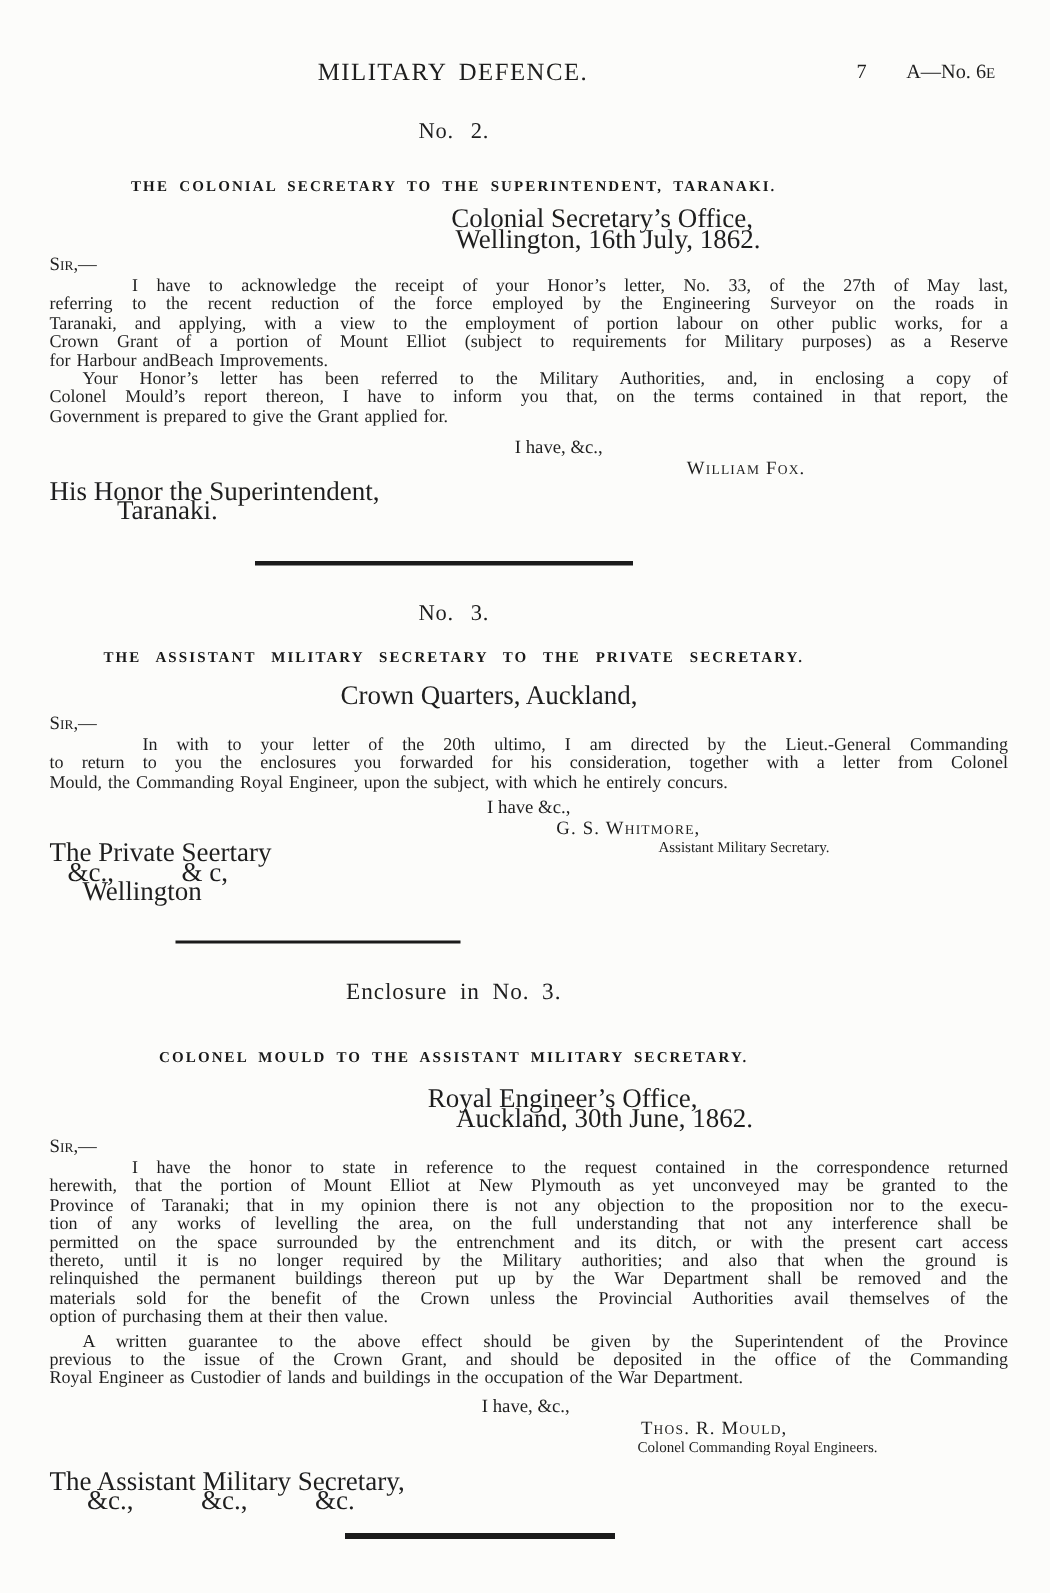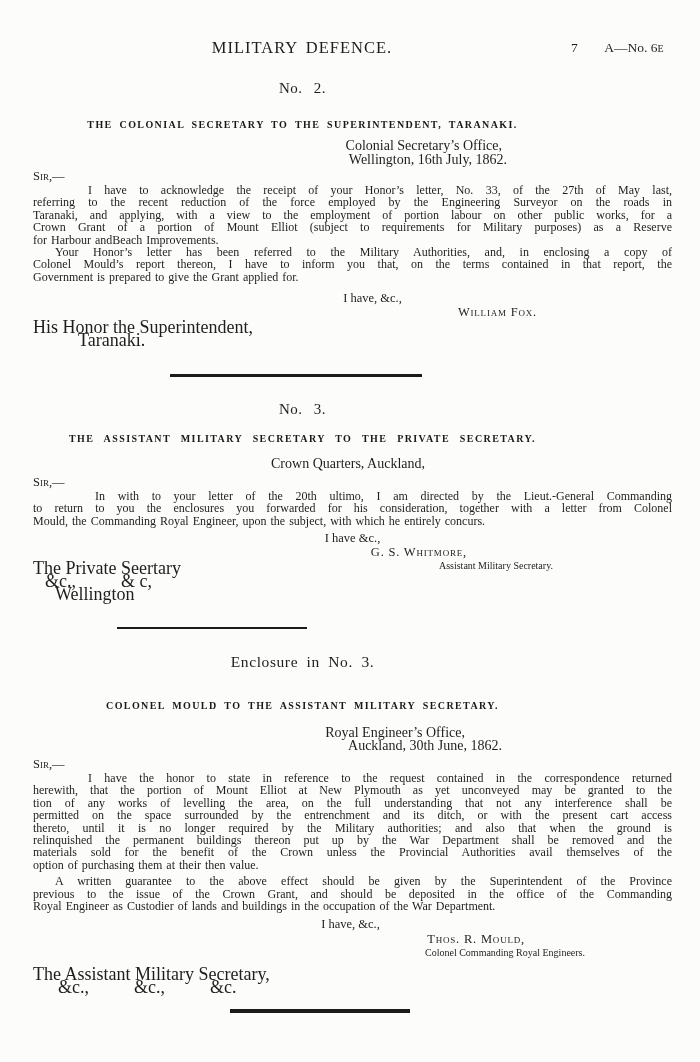--- a/index.html
+++ b/index.html
@@ -37,21 +37,21 @@
   .doc-no.n3 { margin-top: 24px; }
   .letter-heading {
     margin: 0; font-weight: 700; color: #181818;
     font-size: 10px; letter-spacing: 1.4px; word-spacing: 3px;
     white-space: nowrap;
   }
   .enclosure-title {
     margin: 24px 0 0 0; font-weight: 500;
     font-size: 15.5px; letter-spacing: 0.6px; word-spacing: 4px;
   }
-  .dateline { text-align: right; font-size: 14px; line-height: 13.5px; }
+  .dateline { text-align: right; font-size: 18px; line-height: 13.5px; }
   .dateline-line { white-space: nowrap; }
   .salutation { font-size: 12.5px; line-height: 13px; }
   .sc { font-variant: small-caps; }
   .para { margin: 0; }
   .pline {
     font-size: 12px; line-height: 12.4px;
     text-align: justify; text-align-last: justify;
     word-spacing: 1px;
   }
   .pline.last { text-align-last: left; }
@@ -145,20 +145,21 @@
       <h2 class="enclosure-title centered">Enclosure in No. 3.</h2>
       <h3 class="letter-heading centered" style="margin-top:29px">COLONEL MOULD TO THE ASSISTANT MILITARY SECRETARY.</h3>
       <div class="dateline" style="margin-top:15px">
         <div class="dateline-line" style="padding-right:207px">Royal Engineer’s Office,</div>
         <div class="dateline-line" style="padding-right:170px">Auckland, 30th June, 1862.</div>
       </div>
       <div class="salutation sc" style="margin-top:5px">Sir,—</div>
       <div class="para" style="margin-top:1px">
         <div class="pline f55">I have the honor to state in reference to the request contained in the correspondence returned</div>
         <div class="pline">herewith, that the portion of Mount Elliot at New Plymouth as yet unconveyed may be granted to the</div>
+        <div class="pline">Province of Taranaki; that in my opinion there is not any objection to the proposition nor to the execu-</div>
         <div class="pline">tion of any works of levelling the area, on the full understanding that not any interference shall be</div>
         <div class="pline">permitted on the space surrounded by the entrenchment and its ditch, or with the present cart access</div>
         <div class="pline">thereto, until it is no longer required by the Military authorities; and also that when the ground is</div>
         <div class="pline">relinquished the permanent buildings thereon put up by the War Department shall be removed and the</div>
         <div class="pline">materials sold for the benefit of the Crown unless the Provincial Authorities avail themselves of the</div>
         <div class="pline last">option of purchasing them at their then value.</div>
       </div>
       <div class="para" style="margin-top:4px">
         <div class="pline f22">A written guarantee to the above effect should be given by the Superintendent of the Province</div>
         <div class="pline">previous to the issue of the Crown Grant, and should be deposited in the office of the Commanding</div>

